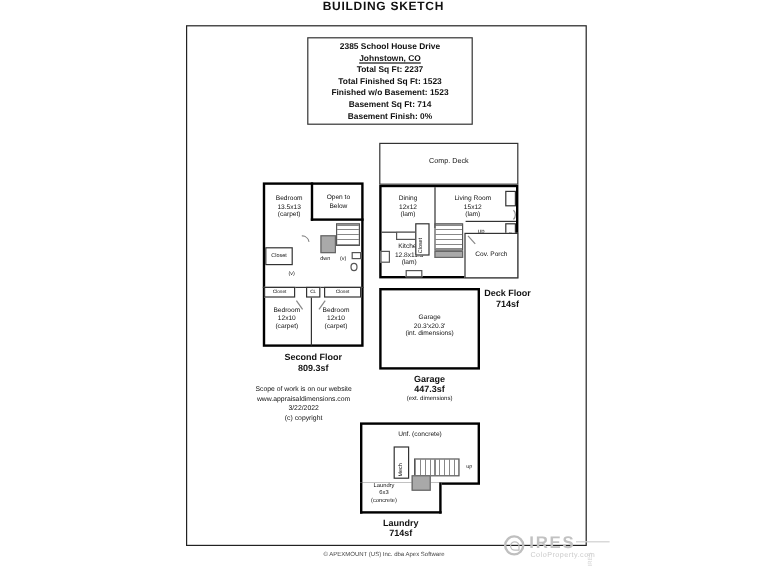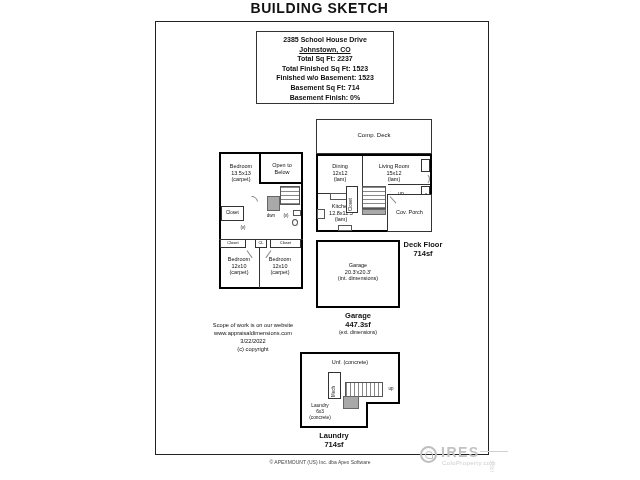--- a/index.html
+++ b/index.html
@@ -22,21 +22,21 @@
        border-color:#888 transparent transparent transparent;}
   .dline{position:absolute;width:9px;height:1px;background:#888;transform-origin:0 50%;}
   .fixture{position:absolute;border:1px solid #555;background:#fff;box-sizing:border-box;}
   .wm{color:#b9b9b9;}
 </style>
 </head>
 <body>
 
 <div id="sheet">
 
-  <div class="abs bold" style="left:0;top:6;width:639px;text-align:center;font-size:14px;letter-spacing:0.6px;">BUILDING SKETCH</div>
+  <div class="abs bold" style="left:0;top:6;width:639px;text-align:center;font-size:10px;letter-spacing:0.6px;">BUILDING SKETCH</div>
 
   <div class="abs" style="left:155px;top:21px;width:334px;height:434px;border:1.5px solid #222;box-sizing:border-box;"></div>
 
   <div class="b1" style="left:256px;top:31px;width:138px;height:73px;border-width:1.5px;">
     <div style="text-align:center;font-weight:bold;font-size:7px;line-height:9.6px;padding-top:3px;">
       <div>2385 School House Drive</div>
       <div style="text-decoration:underline;">Johnstown, CO</div>
       <div>Total Sq Ft: 2237</div>
       <div>Total Finished Sq Ft: 1523</div>
       <div>Finished w/o Basement: 1523</div>
@@ -87,20 +87,24 @@
   </div>
   <div class="lbl" style="left:261px;top:256px;width:38px;">
     <div>Bedroom</div>
     <div>12x10</div>
     <div>(carpet)</div>
   </div>
   <div class="dline" style="left:247px;top:250px;transform:rotate(55deg);"></div>
   <div class="dline" style="left:271px;top:250px;transform:rotate(125deg);"></div>
   <div class="arc" style="left:246px;top:196px;transform:rotate(40deg);"></div>
 
+  <div class="lbl bold" style="left:219px;top:293px;width:84px;font-size:7.5px;">
+    <div>Second Floor</div>
+    <div>809.3sf</div>
+  </div>
 
   <div class="b1" style="left:316px;top:119px;width:116px;height:35px;"></div>
   <div class="lbl" style="left:316px;top:132px;width:116px;font-size:6px;">Comp. Deck</div>
   <div class="b2" style="left:316px;top:154px;width:116px;height:78px;"></div>
   <div class="wall-v" style="left:362px;top:156px;height:34px;"></div>
   <div class="wall-h" style="left:318px;top:193px;width:38px;"></div>
   <div class="wall-h" style="left:388px;top:184px;width:42px;"></div>
   <div class="lbl" style="left:320px;top:163px;width:40px;">
     <div>Dining</div>
     <div>12x12</div>

